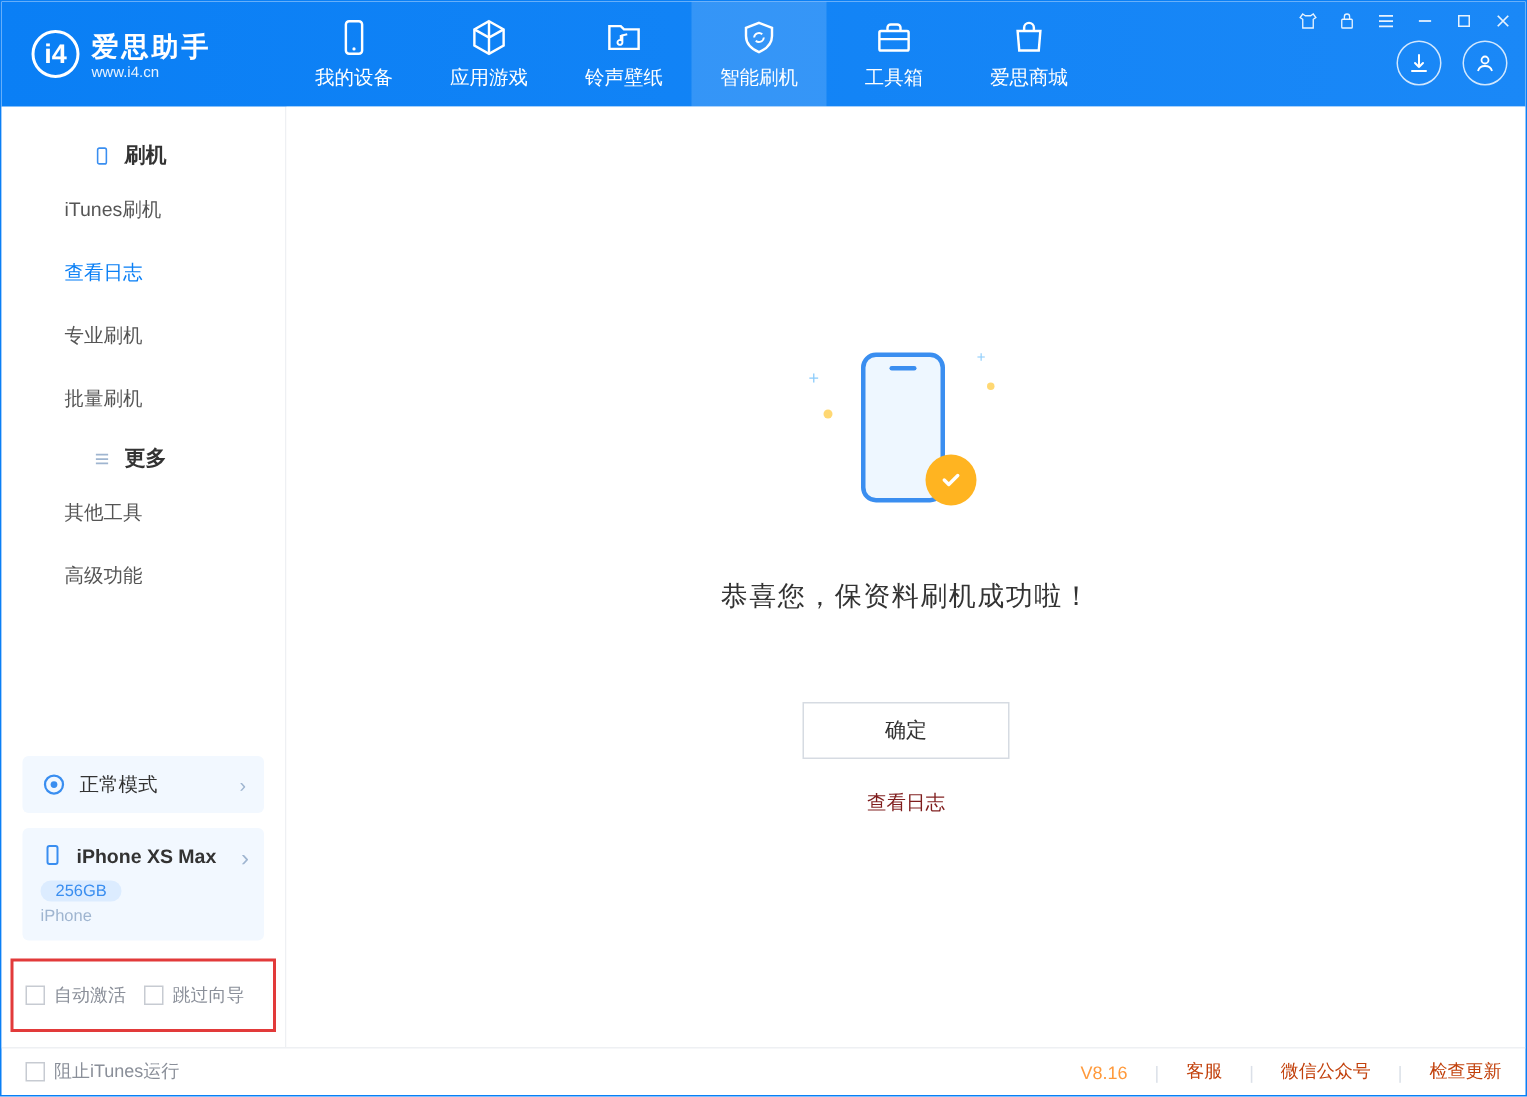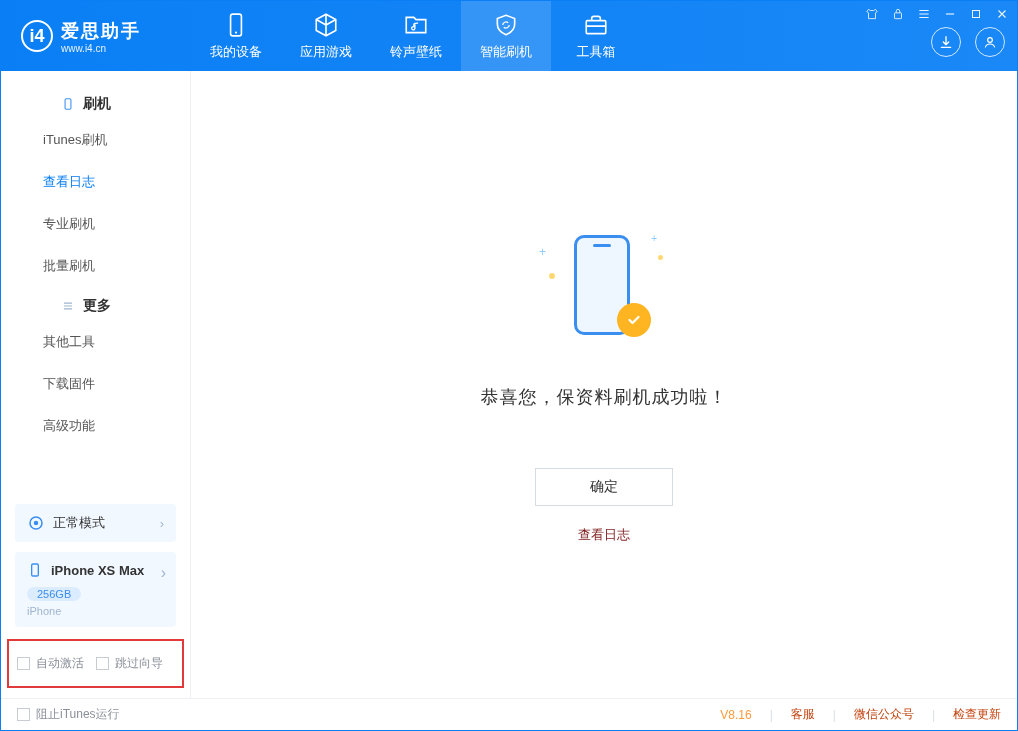--- a/index.html
+++ b/index.html
@@ -105,20 +105,27 @@
           <path d="M9 12a3 3 0 015-2M15 12a3 3 0 01-5 2" fill="none" stroke="#fff" stroke-width="1.2"></path>
         </svg>
       <span>智能刷机</span>
     </div>
     <div class="nav-tab">
       <svg viewBox="0 0 24 24">
           <rect x="3" y="8" width="18" height="12" rx="1" fill="none" stroke="#fff" stroke-width="1.5"></rect>
           <path d="M8 8V6a2 2 0 012-2h4a2 2 0 012 2v2M3 13h18" stroke="#fff" stroke-width="1.5" fill="none"></path>
         </svg>
       <span>工具箱</span>
+    </div>
+    <div class="nav-tab">
+      <svg viewBox="0 0 24 24">
+          <path d="M5 8h14l-1 12H6L5 8z" fill="none" stroke="#fff" stroke-width="1.5"></path>
+          <path d="M9 8V6a3 3 0 016 0v2" fill="none" stroke="#fff" stroke-width="1.5"></path>
+        </svg>
+      <span>爱思商城</span>
     </div>
   </div>
   <div class="header-right-icons">
     <div class="hr-icon">
         <svg width="16" height="16" viewBox="0 0 24 24">
           <path d="M12 4v12m0 0l-4-4m4 4l4-4M5 20h14" stroke="#fff" stroke-width="2" fill="none" stroke-linecap="round"></path>
         </svg>
       </div>
     <div class="hr-icon">
         <svg width="16" height="16" viewBox="0 0 24 24">
@@ -178,21 +185,20 @@
         <div class="sb-item">批量刷机</div>
       </div>
       <div class="sb-section">
         <div class="sb-header">
           <svg viewBox="0 0 24 24">
               <path d="M5 7h14M5 12h14M5 17h14" stroke="#9fb5d0" stroke-width="2"></path>
             </svg>
           <span>更多</span>
         </div>
         <div class="sb-item">其他工具</div>
-        <div class="sb-item">下载固件</div>
         <div class="sb-item">高级功能</div>
       </div>
     </div>
 
     <div class="mode-card">
       <svg width="18" height="18" viewBox="0 0 24 24">
           <circle cx="12" cy="12" r="8" fill="none" stroke="#3a8ef0" stroke-width="2"></circle>
           <circle cx="12" cy="12" r="3" fill="#3a8ef0"></circle>
         </svg>
       <span>正常模式</span>

